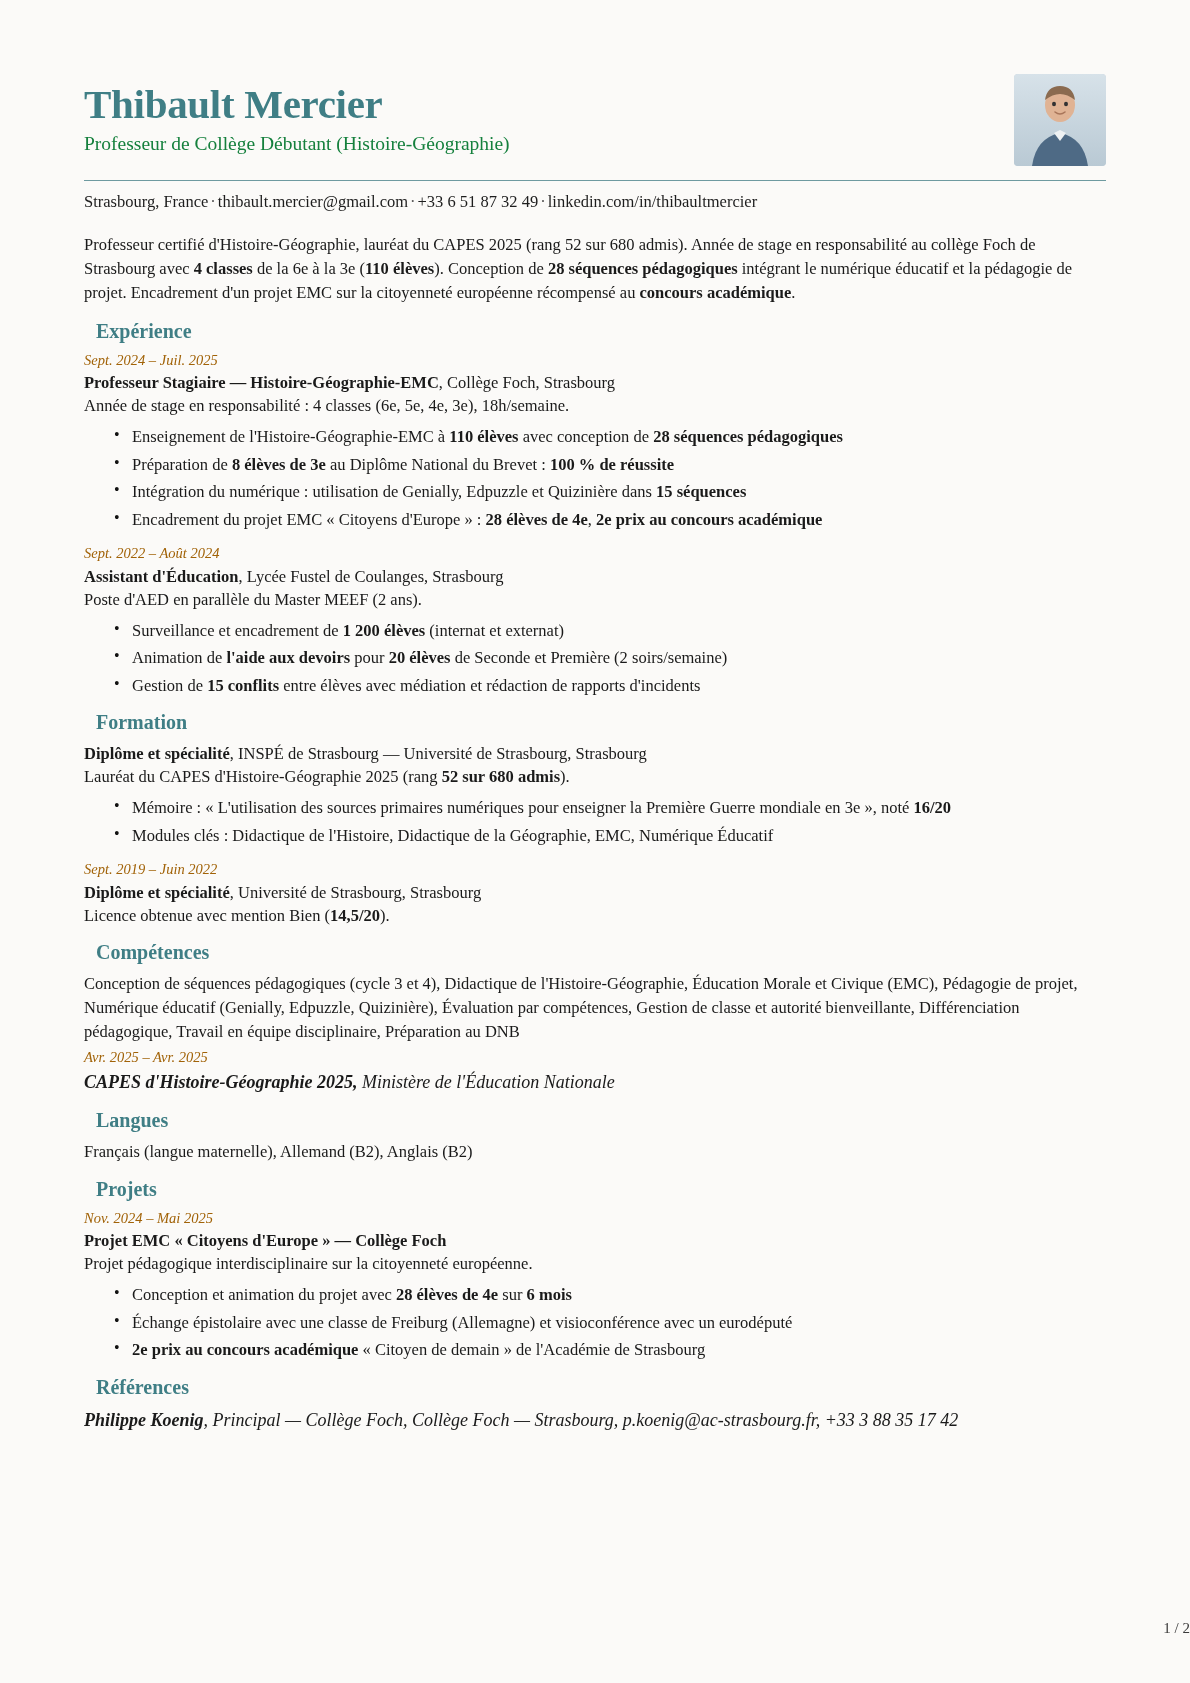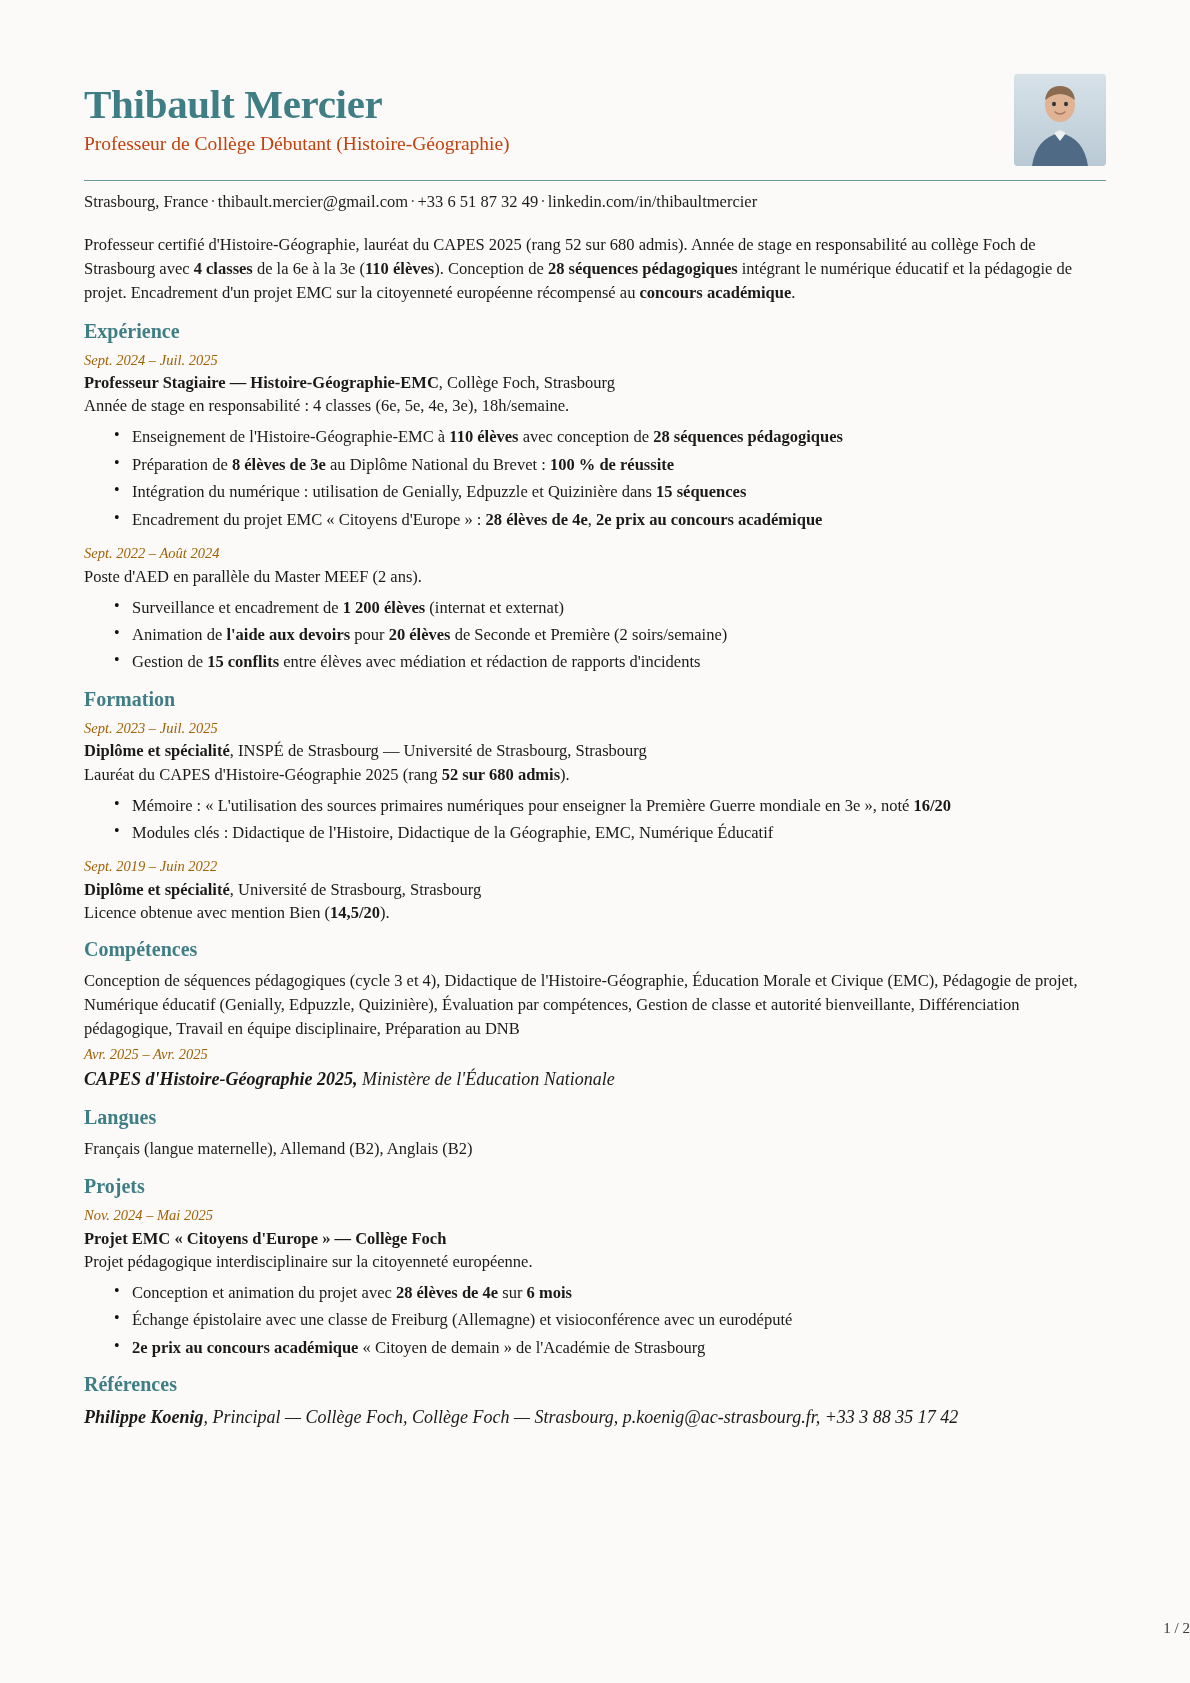--- a/index.html
+++ b/index.html
@@ -35,21 +35,21 @@
   .name {
     font-size: 41px;
     font-weight: bold;
     color: #3f7e85;
     letter-spacing: -0.3px;
     line-height: 1.12;
     margin: 0 0 4px 0;
   }
   .headline {
     font-size: 19.5px;
-    color: #c2410c;
+    color: #15803d;
     line-height: 1.25;
     margin: 0;
   }
   .photo {
     width: 92px;
     height: 92px;
     border-radius: 4px;
     overflow: hidden;
     flex: 0 0 auto;
     margin-top: 2px;
@@ -82,21 +82,21 @@
     margin: 0 0 8px 0;
     max-width: 1022px;
   }
 
   
   .section { margin-bottom: 4px; }
   .section-title {
     font-size: 20px;
     font-weight: bold;
     color: #3f7e85;
-    margin: 14px 0 9px 0;
+    margin: 14px 0 9px 12px;
     line-height: 1.1;
   }
   .entry { margin-bottom: 13px; }
   .entry-date {
     font-size: 14.5px;
     font-style: italic;
     color: #a16207;
     line-height: 1.35;
     margin-bottom: 1px;
   }
@@ -200,34 +200,34 @@
       <ul class="bullets">
         <li><span>Enseignement de l'Histoire-Géographie-EMC à </span><b>110 élèves</b><span> avec conception de </span><b>28 séquences pédagogiques</b><span></span></li>
         <li><span>Préparation de </span><b>8 élèves de 3e</b><span> au Diplôme National du Brevet : </span><b>100 % de réussite</b><span></span></li>
         <li><span>Intégration du numérique : utilisation de Genially, Edpuzzle et Quizinière dans </span><b>15 séquences</b><span></span><b></b><span></span></li>
         <li><span>Encadrement du projet EMC « Citoyens d'Europe » : </span><b>28 élèves de 4e</b><span>, </span><b>2e prix au concours académique</b><span></span></li>
       </ul>
     </div>
 
     <div class="entry">
       <div class="entry-date">Sept. 2022 – Août 2024</div>
+      <div class="entry-title"><b>Assistant d'Éducation</b><span>, Lycée Fustel de Coulanges, Strasbourg</span></div>
       <div class="entry-sub">Poste d'AED en parallèle du Master MEEF (2 ans).</div>
       <ul class="bullets">
         <li><span>Surveillance et encadrement de </span><b>1 200 élèves</b><span> (internat et externat)</span><b></b><span></span></li>
         <li><span>Animation de </span><b>l'aide aux devoirs</b><span> pour </span><b>20 élèves</b><span> de Seconde et Première (2 soirs/semaine)</span></li>
         <li><span>Gestion de </span><b>15 conflits</b><span> entre élèves avec médiation et rédaction de rapports d'incidents</span><b></b><span></span></li>
       </ul>
     </div>
   </div>
 
   <div class="section">
     <div class="section-title">Formation</div>
 
     <div class="entry">
-      <div class="entry-date">Sept. 2023 – Juil. 2025</div>
       <div class="entry-title"><b>Diplôme et spécialité</b><span>, INSPÉ de Strasbourg — Université de Strasbourg, Strasbourg</span></div>
       <div class="entry-sub"><span>Lauréat du CAPES d'Histoire-Géographie 2025 (rang </span><b>52 sur 680 admis</b><span>).</span></div>
       <ul class="bullets">
         <li><span>Mémoire : « L'utilisation des sources primaires numériques pour enseigner la Première Guerre mondiale en 3e », noté </span><b>16/20</b></li>
         <li><span>Modules clés : Didactique de l'Histoire, Didactique de la Géographie, EMC, Numérique Éducatif</span></li>
       </ul>
     </div>
 
     <div class="entry">
       <div class="entry-date">Sept. 2019 – Juin 2022</div>

